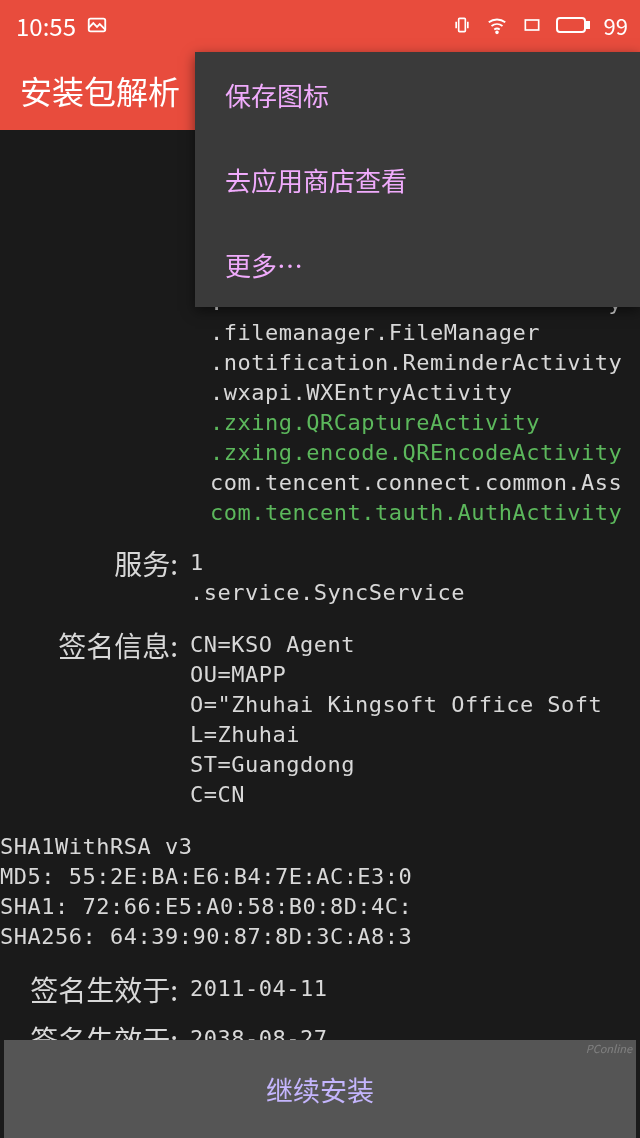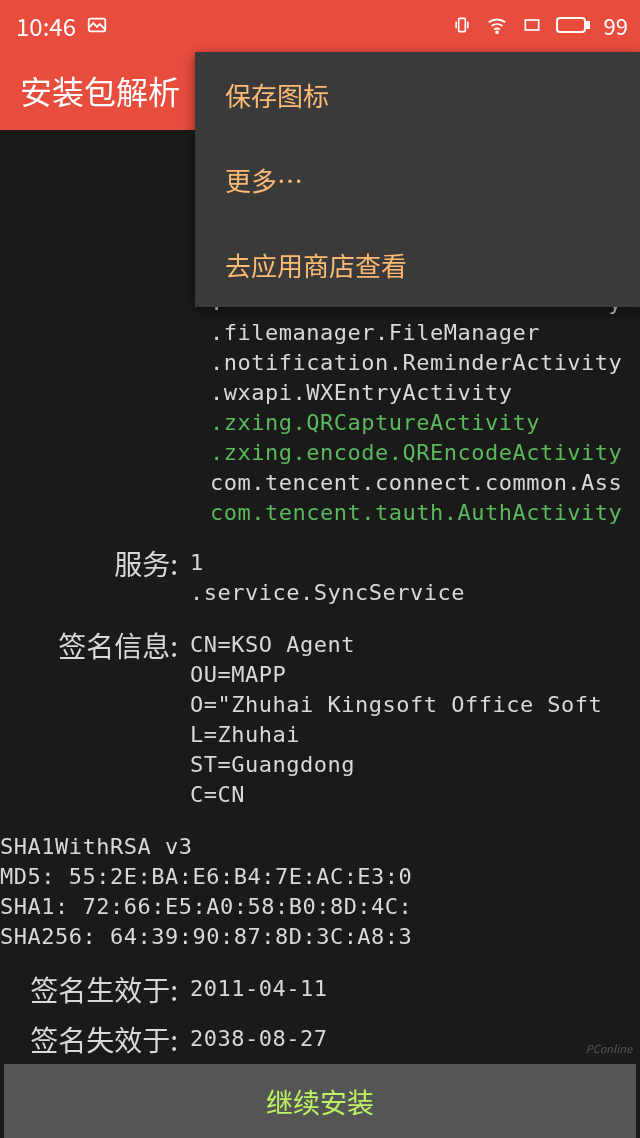--- a/index.html
+++ b/index.html
@@ -75,50 +75,50 @@
   top: 52px;
   left: 195px;
   right: 0;
   background: #3a3a3a;
   box-shadow: 0 4px 12px rgba(0,0,0,0.5);
   z-index: 10;
 }
 .menu-item {
   padding: 24px 30px;
   font-size: 26px;
-  color: #fdba74;
+  color: #f0abfc;
 }
 .bottom-btn {
   position: absolute;
   bottom: 0;
   left: 4px;
   right: 4px;
-  height: 74px;
+  height: 98px;
   background: #555;
   display: flex;
   align-items: center;
   justify-content: center;
   font-size: 27px;
-  color: #bef264;
+  color: #c4b5fd;
 }
 .watermark {
   position: absolute;
   bottom: 82px;
   right: 8px;
   font-size: 11px;
   color: rgba(255,255,255,0.25);
   font-style: italic;
 }
 </style>
 </head>
 <body>
 
 <div class="status-bar">
   <div class="status-left">
-    <span>10:46</span>
+    <span>10:55</span>
     <span class="status-icon">
       <svg width="22" height="22" viewBox="0 0 24 24" fill="none" stroke="#fff" stroke-width="2">
           <rect x="3" y="5" width="18" height="14" rx="2"></rect>
           <path d="M3 15l5-5 4 4 3-3 6 6"></path>
         </svg>
     </span>
   </div>
   <div class="status-right">
     <span class="status-icon">
       <svg width="20" height="20" viewBox="0 0 24 24" fill="none" stroke="#fff" stroke-width="2">
@@ -193,21 +193,21 @@
   <div style="height:8px"></div>
 
   <div class="row">
     <div class="label">签名失效于:</div>
     <div class="value">2038-08-27</div>
   </div>
 </div>
 
 <div class="popup-menu">
   <div class="menu-item">保存图标</div>
+  <div class="menu-item">去应用商店查看</div>
   <div class="menu-item">更多…</div>
-  <div class="menu-item">去应用商店查看</div>
 </div>
 
 <div class="bottom-btn">
   <span>继续安装</span>
 </div>
 
 <div class="watermark">PConline</div>
 
 </body></html>

